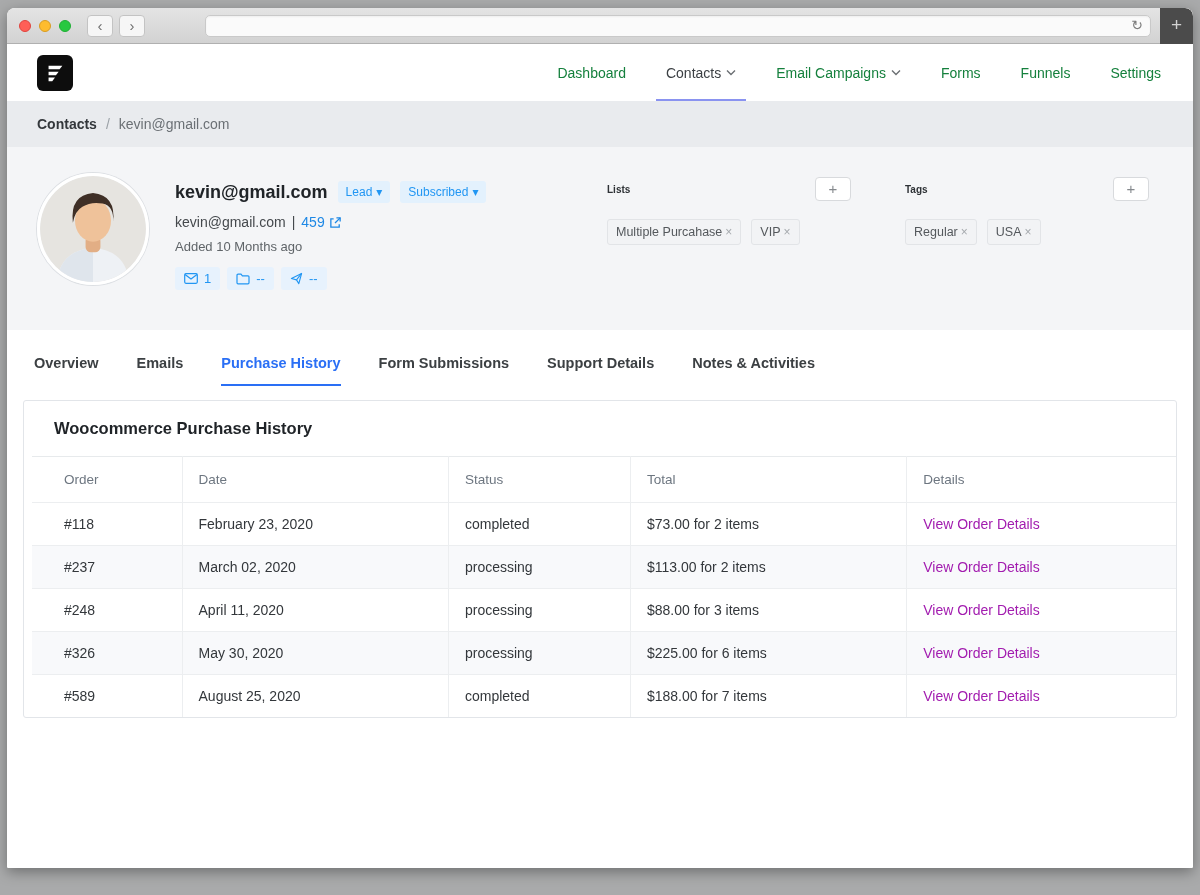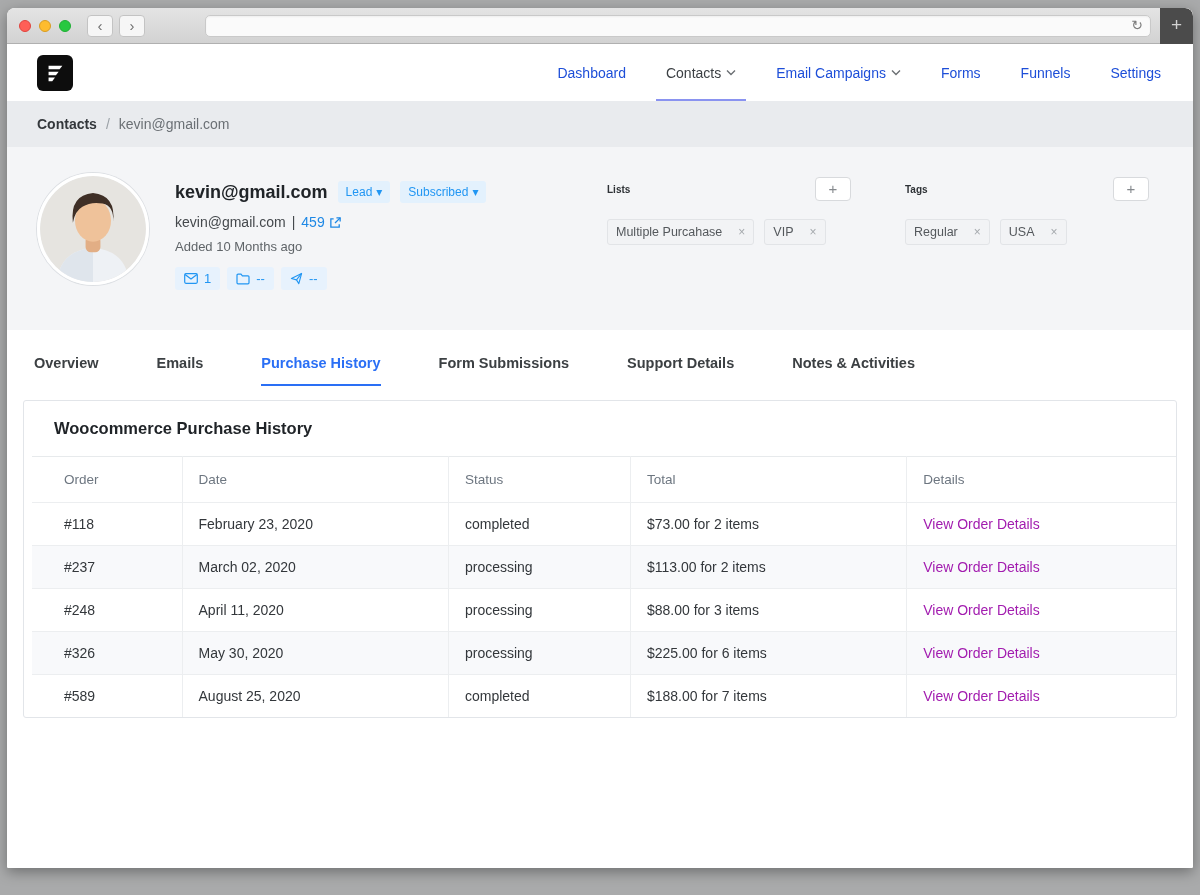--- a/index.html
+++ b/index.html
@@ -50,21 +50,21 @@
   .app-header {
     height:57px; flex:0 0 57px; background:#fff; display:flex; align-items:center;
     padding:0 30px; position:relative;
   }
   .logo {
     width:36px; height:36px; background:#0d0d0d; border-radius:6px;
     display:flex; align-items:center; justify-content:center; cursor:pointer;
   }
   .main-nav { margin-left:auto; display:flex; align-items:stretch; height:100%; gap:36px; }
   .nav-item {
-    display:flex; align-items:center; gap:5px; font-size:14px; color:#1d4ed8;
+    display:flex; align-items:center; gap:5px; font-size:14px; color:#15803d;
     cursor:pointer; position:relative; padding:0 2px;
   }
   .nav-item.active { color:#3c4044; }
   .nav-item.active::after {
     content:""; position:absolute; left:-8px; right:-8px; bottom:0;
     height:2px; background:#8a93f0;
   }
   .chev svg { display:block; }
   
   .breadcrumb-bar {
@@ -102,25 +102,25 @@
   .taxonomy-head { display:flex; align-items:center; justify-content:space-between; }
   .taxonomy-title { font-size:10px; font-weight:700; color:#2e3236; }
   .add-btn {
     width:36px; height:24px; background:#fff; border:1px solid #d8dadd; border-radius:4px;
     color:#85898d; font-size:15px; line-height:22px; text-align:center; cursor:pointer; font-family:inherit;
   }
   .chip-row { margin-top:18px; display:flex; gap:10px; flex-wrap:wrap; }
   .tag-chip {
     background:#f2f3f5; border:1px solid #e2e4e7; border-radius:3px;
     padding:5px 8px; font-size:12.5px; color:#54585c;
-    display:inline-flex; align-items:center; gap:16px;
+    display:inline-flex; align-items:center; gap:3px;
   }
   .tag-x { color:#a5a9ad; cursor:pointer; font-size:12px; line-height:1; }
   
-  .tabs { background:#fff; padding:25px 0 0 27px; display:flex; gap:58px; }
+  .tabs { background:#fff; padding:25px 0 0 27px; display:flex; gap:38px; }
   .tab {
     font-size:14.5px; font-weight:600; color:#3c4043; padding-bottom:13px;
     border-bottom:2px solid transparent; cursor:pointer;
   }
   .tab.active { color:#2a6ff5; border-bottom-color:#2a6ff5; }
   
   .content-wrap { flex:1; background:#fff; padding:14px 16px 0 16px; overflow:hidden; }
   .card { border:1px solid #e2e5e9; border-radius:3px; background:#fff;padding-left:8px; }
   .card-title { font-size:16.5px; font-weight:700; color:#1f2327; padding:18px 22px; }
   table.orders { width:100%; border-collapse:collapse; border-top:1px solid #e7eaec; }

